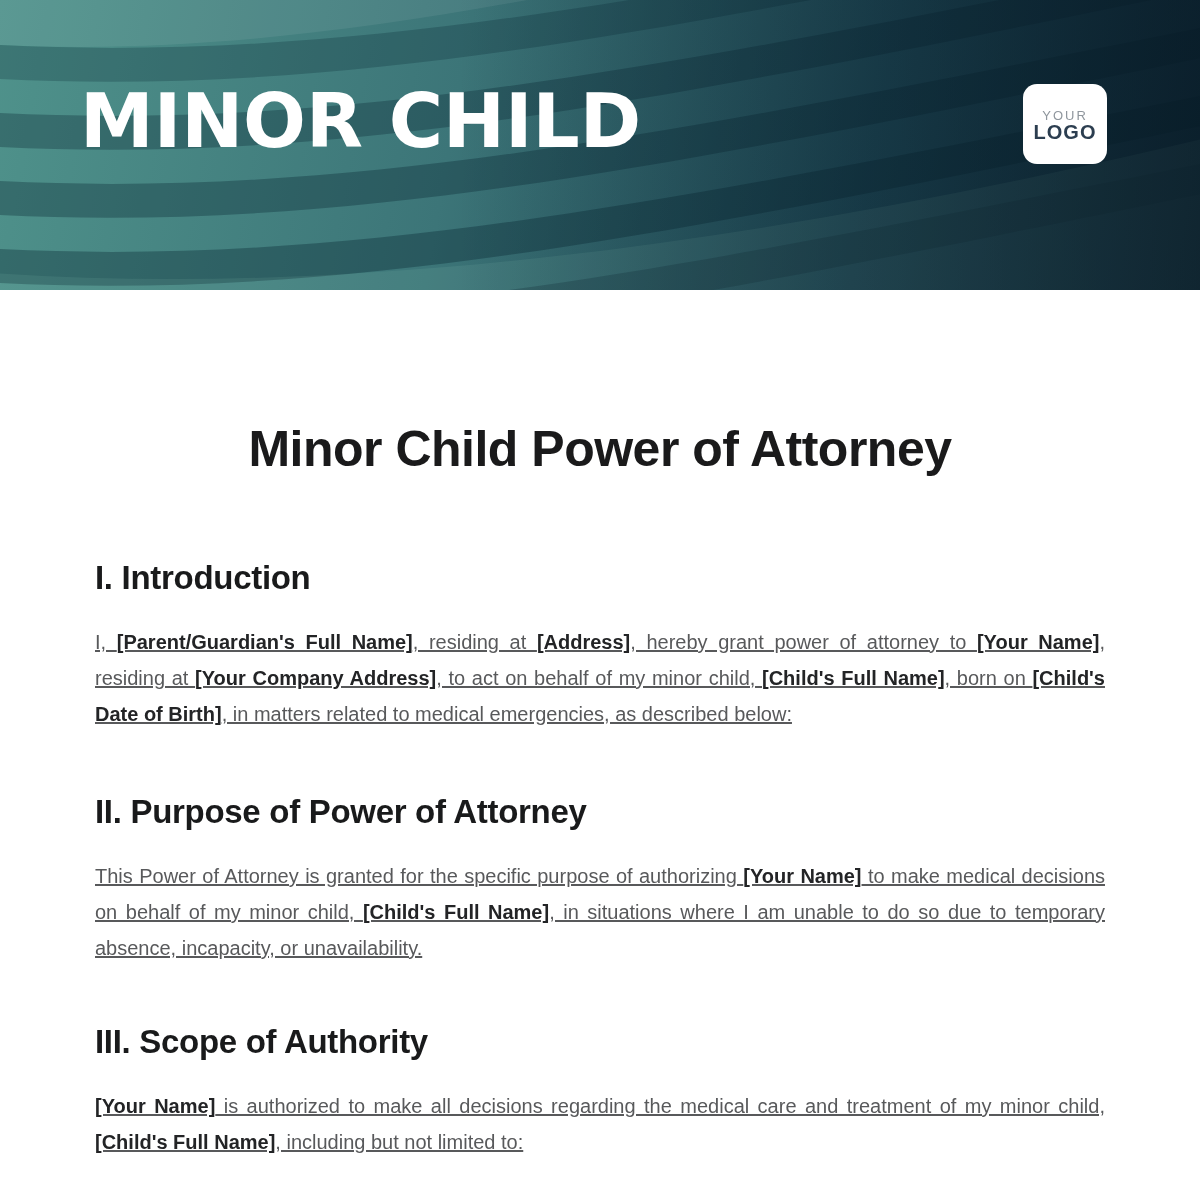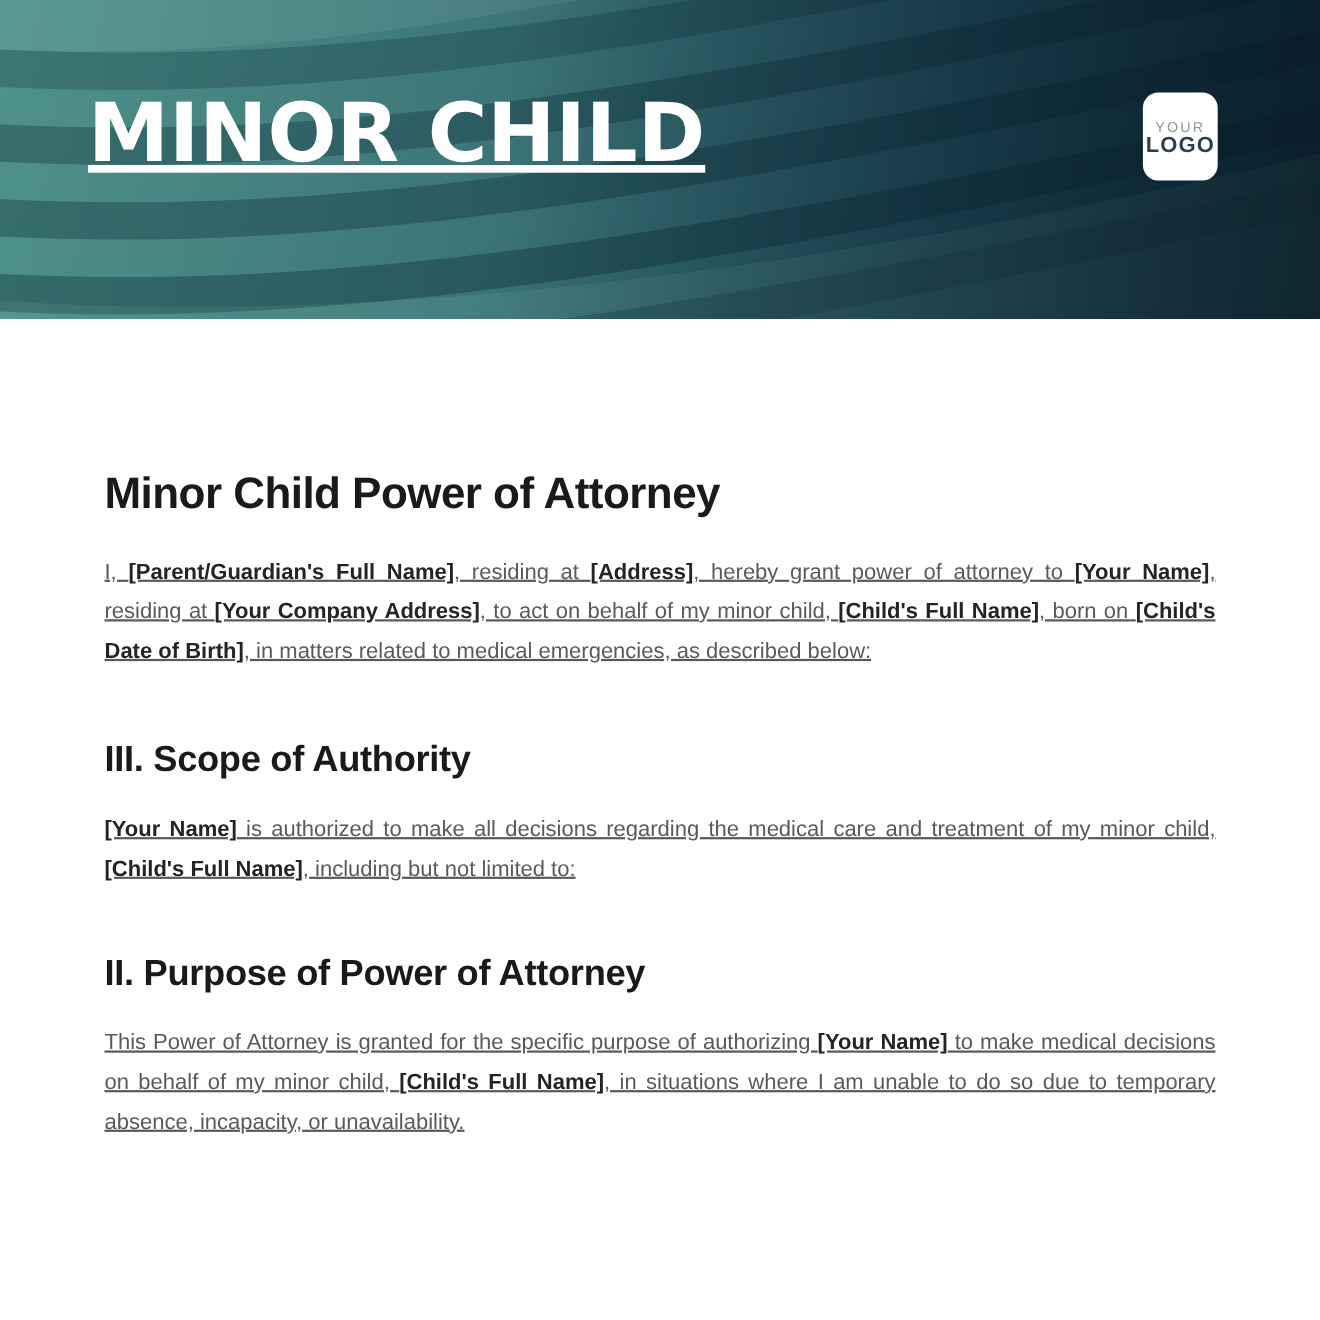--- a/index.html
+++ b/index.html
@@ -32,40 +32,39 @@
     color: #ffffff;
   }
   .banner-title {
     font-family: "DejaVu Sans", sans-serif;
     font-weight: bold;
     font-size: 74px;
     line-height: 66px;
     letter-spacing: 0px;
     color: #ffffff;
     white-space: nowrap;
-    text-decoration: underline;
   }
   .banner-subtitle {
     margin-top: 12px;
     font-size: 29px;
     line-height: 30px;
     letter-spacing: 1.5px;
     color: #e3edeb;
     white-space: nowrap;
   }
   .banner-right {
     position: absolute;
     top: 84px;
     right: 93px;
     display: flex;
     flex-direction: column;
     align-items: flex-end;
   }
   .logo-box {
-    width: 68px;
+    width: 84px;
     height: 80px;
     background: #ffffff;
     border-radius: 14px;
     display: flex;
     flex-direction: column;
     align-items: center;
     justify-content: center;
     margin-bottom: 10px;
   }
   .logo-your {
@@ -87,22 +86,22 @@
     letter-spacing: 0.5px;
     white-space: nowrap;
   }
 
   
   .doc {
     padding: 0 95px;
   }
   .doc-title {
     margin-top: 132px;
-    text-align: left;
-    font-size: 40px;
+    text-align: center;
+    font-size: 50px;
     line-height: 54px;
     font-weight: bold;
     letter-spacing: -0.5px;
     color: #1a1a1b;
   }
   .doc-section .section-heading {
     font-size: 33px;
     line-height: 40px;
     font-weight: bold;
     letter-spacing: -0.3px;
@@ -159,26 +158,27 @@
       <span class="logo-your">YOUR</span>
       <span class="logo-logo">LOGO</span>
     </div>
   </div>
 </header>
 
 <main class="doc">
   <h1 class="doc-title">Minor Child Power of Attorney</h1>
   <div id="sections">
   <section class="doc-section">
+    <h2 class="section-heading">I. Introduction</h2>
     <p class="section-paragraph"><span>I, </span><strong>[Parent/Guardian's Full Name]</strong><span>, residing at </span><strong>[Address]</strong><span>, hereby grant power of attorney to </span><strong>[Your Name]</strong><span>, residing at </span><strong>[Your Company Address]</strong><span>, to act on behalf of my minor child, </span><strong>[Child's Full Name]</strong><span>, born on </span><strong>[Child's Date of Birth]</strong><span>, in matters related to medical emergencies, as described below:</span></p>
+  </section>
+
+  <section class="doc-section">
+    <h2 class="section-heading">II. Purpose of Power of Attorney</h2>
+    <p class="section-paragraph"><span>This Power of Attorney is granted for the specific purpose of authorizing </span><strong>[Your Name]</strong><span> to make medical decisions on behalf of my minor child, </span><strong>[Child's Full Name]</strong><span>, in situations where I am unable to do so due to temporary absence, incapacity, or unavailability.</span></p>
   </section>
 
   <section class="doc-section">
     <h2 class="section-heading">III. Scope of Authority</h2>
     <p class="section-paragraph"><strong>[Your Name]</strong><span> is authorized to make all decisions regarding the medical care and treatment of my minor child, </span><strong>[Child's Full Name]</strong><span>, including but not limited to:</span></p>
   </section>
-
-  <section class="doc-section">
-    <h2 class="section-heading">II. Purpose of Power of Attorney</h2>
-    <p class="section-paragraph"><span>This Power of Attorney is granted for the specific purpose of authorizing </span><strong>[Your Name]</strong><span> to make medical decisions on behalf of my minor child, </span><strong>[Child's Full Name]</strong><span>, in situations where I am unable to do so due to temporary absence, incapacity, or unavailability.</span></p>
-  </section>
 </div>
 </main>
 
 </body></html>

